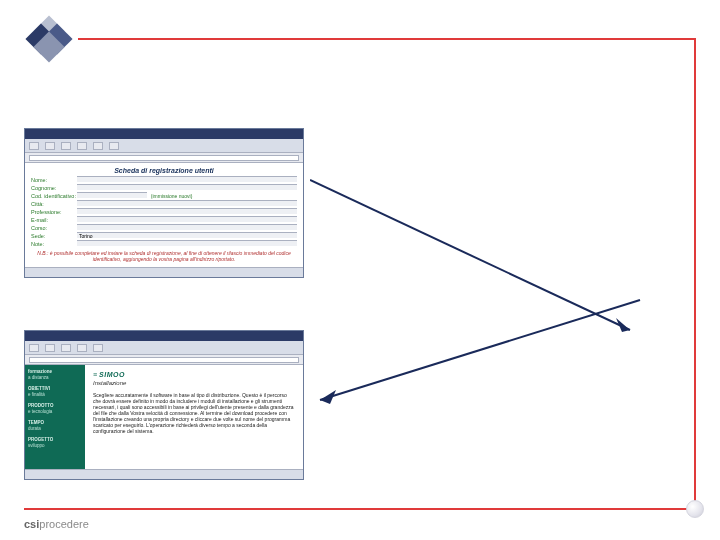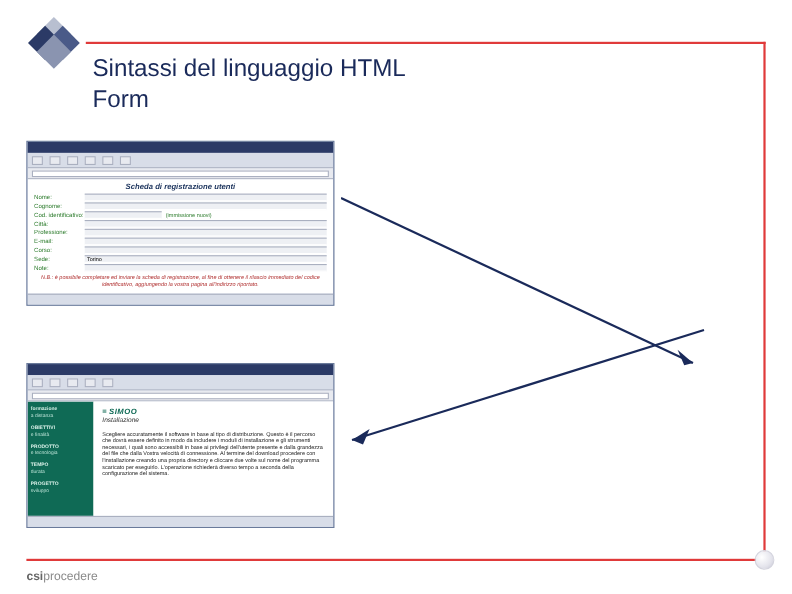--- a/index.html
+++ b/index.html
@@ -107,24 +107,20 @@
   <div class="frame-bottom"></div>
   <div class="frame-circle"></div>
 
   <div class="logo">
     <div class="d d2"></div>
     <div class="d d1"></div>
     <div class="d d3"></div>
     <div class="d d4"></div>
   </div>
 
-  <div class="title">
-    <span>Sintassi del linguaggio HTML</span>
-    <span class="line2">Form</span>
-  </div>
 
   <div class="pane formpane">
     <div class="titlebar"></div>
     <div class="toolbar">
       <div class="btn"></div>
       <div class="btn"></div>
       <div class="btn"></div>
       <div class="btn"></div>
       <div class="btn"></div>
       <div class="btn"></div>

